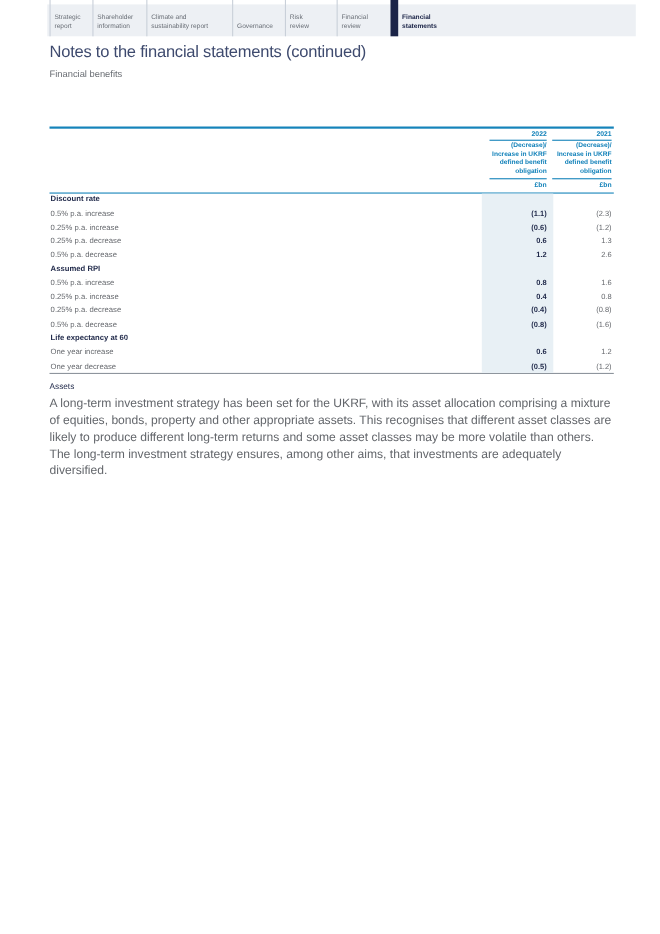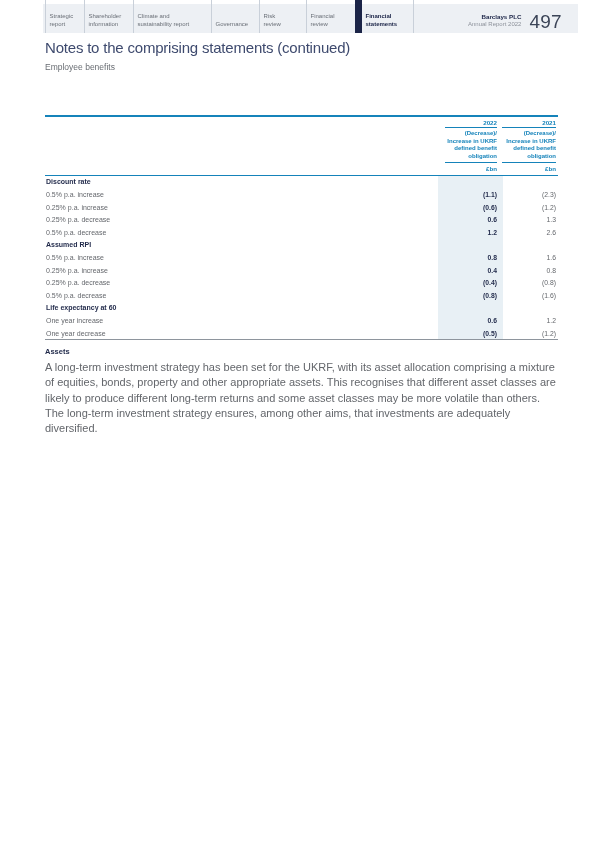--- a/index.html
+++ b/index.html
@@ -66,21 +66,21 @@
   .hdr-unit .cell{font-size:6.2px;font-weight:700;color:var(--blue);padding:2px 0 2.5px;}
   .tbl-body{position:relative;border-bottom:1px solid var(--tbl-bottom);}
   .shade{position:absolute;left:393px;width:65px;top:0;bottom:0;background:var(--shade);}
   .trow{position:relative;display:flex;justify-content:flex-end;align-items:center;height:12.6px;}
   .trow .rlabel{flex:1;font-size:7px;color:#64676c;padding-left:1px;}
   .trow.section .rlabel{font-weight:700;color:var(--navy);}
   .trow .col-a{font-size:6.8px;font-weight:700;color:var(--navy);}
   .trow .col-b{font-size:6.8px;color:#64676c;}
   
   .assets{margin-top:7px;}
-  .assets-heading{font-size:7.5px;font-weight:700;color:var(--navy);}
+  .assets-heading{font-size:7.5px;font-weight:400;color:var(--navy);}
   .assets-body{margin-top:3.5px;font-size:11px;line-height:1.4;color:var(--gray);}
 </style>
 </head>
 <body>
 
 <header class="topbar">
   <div class="topbar-bg"></div>
   <div class="topbar-row">
     <div class="tab w1">Strategic
 report</div>
@@ -89,33 +89,26 @@
     <div class="tab w3">Climate and
 sustainability report</div>
     <div class="tab w4">Governance</div>
     <div class="tab w5">Risk
 review</div>
     <div class="tab w6">Financial
 review</div>
     <div class="active-marker"></div>
     <div class="tab active w7">Financial
 statements</div>
-    <div class="brand-area">
-      <div class="brand-text">
-        <div class="brand-name">Barclays PLC</div>
-        <div class="brand-report">Annual Report 2022</div>
-      </div>
-      <div class="page-number">497</div>
-    </div>
   </div>
 </header>
 
 <main class="main">
-  <h1 class="page-title">Notes to the comprising statements (continued)</h1>
-  <div class="page-subtitle">Employee benefits</div>
+  <h1 class="page-title">Notes to the financial statements (continued)</h1>
+  <div class="page-subtitle">Financial benefits</div>
 
   <section class="tbl">
 
     <div class="cols hdr-years">
       <div class="cell col-a">2022</div>
       <div class="cell col-b">2021</div>
     </div>
 
     <div class="cols hdr-sub">
       <div class="cell col-a">(Decrease)/

